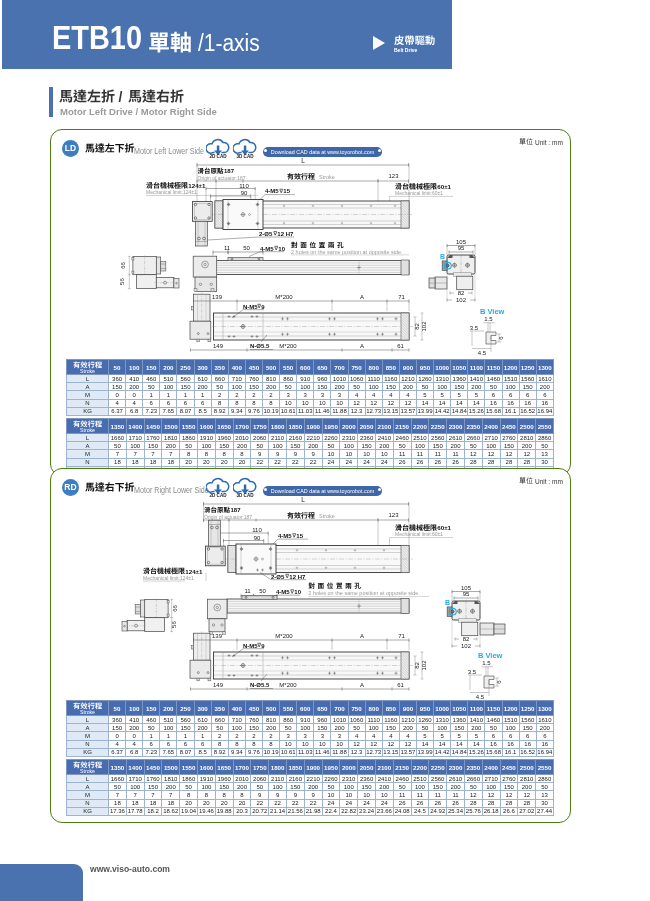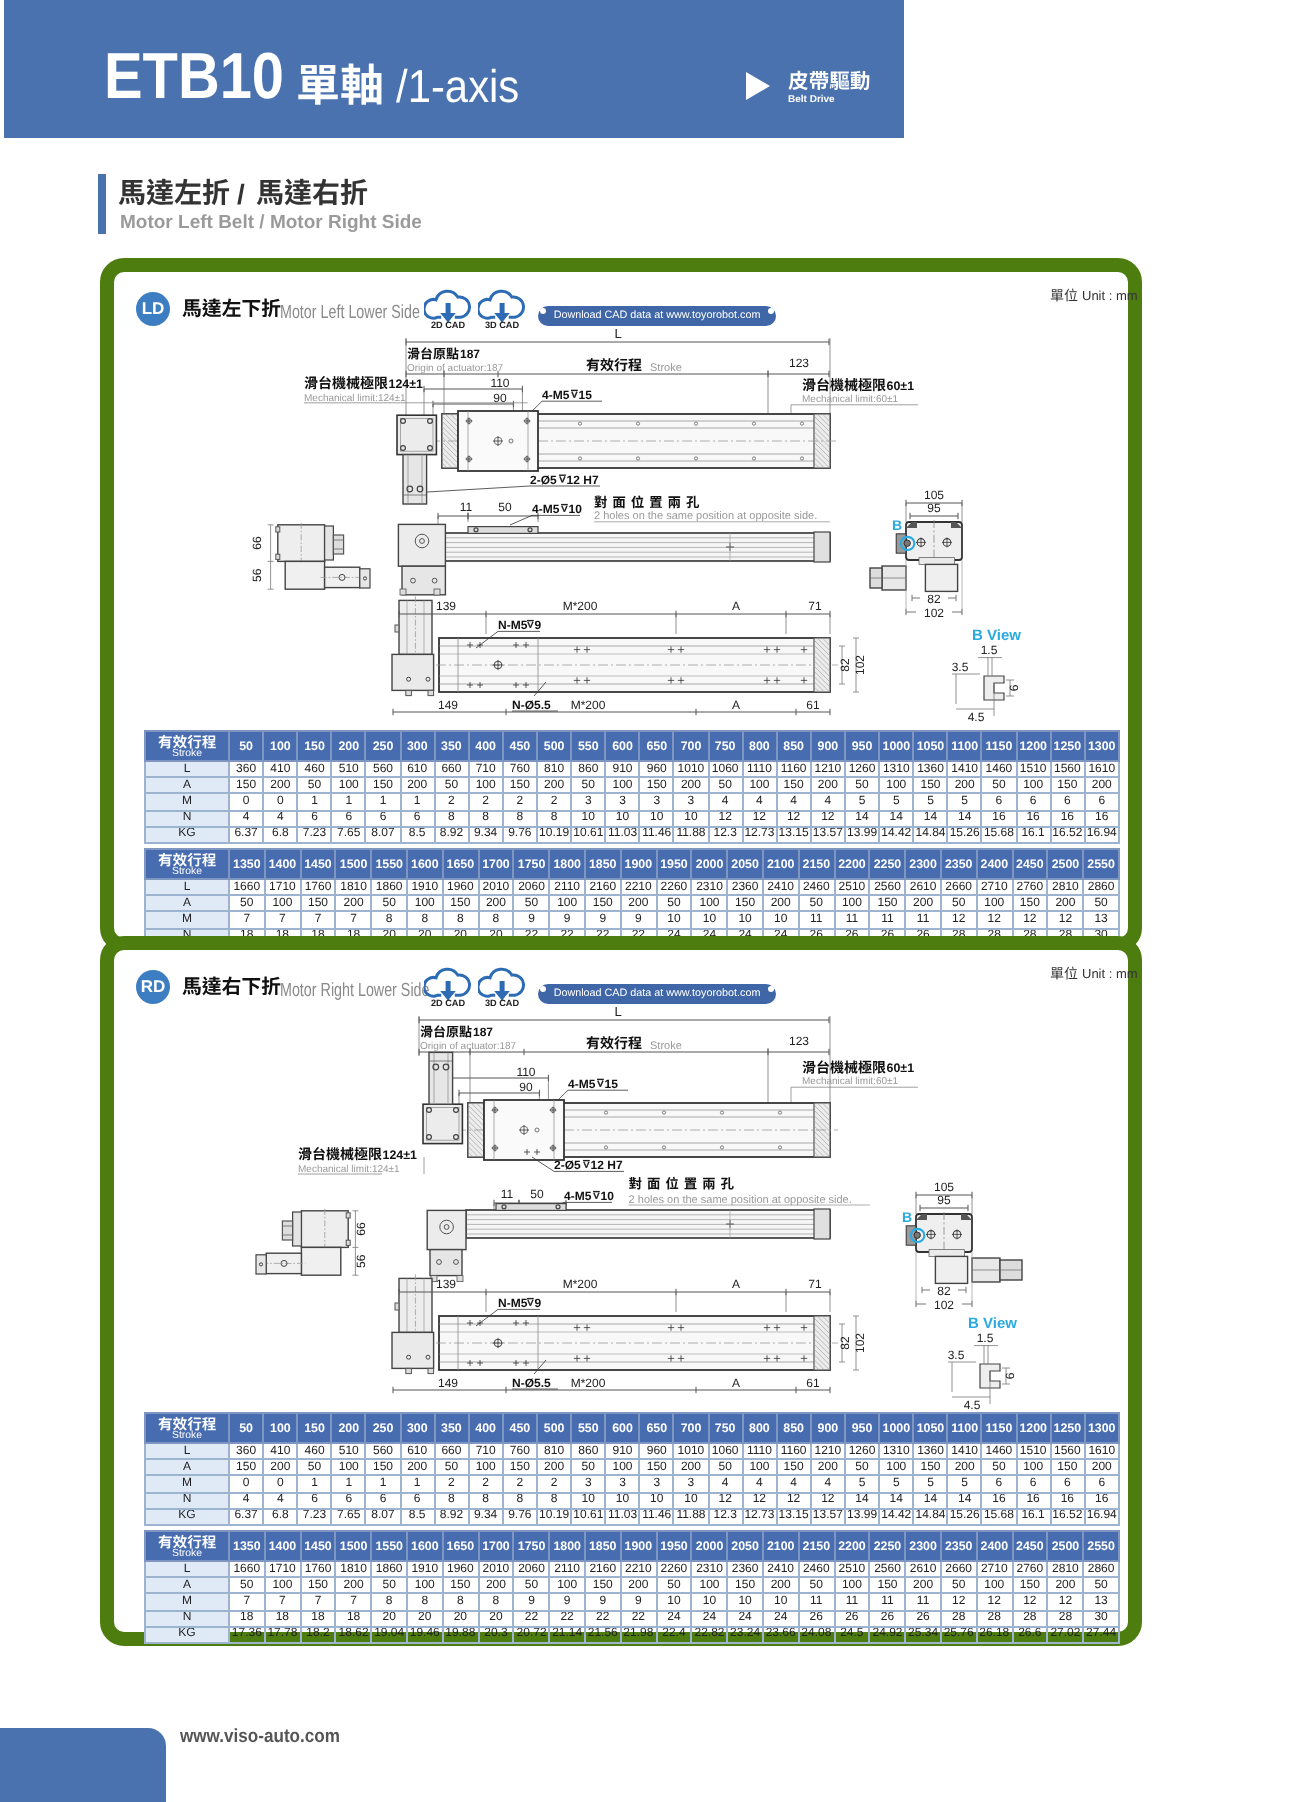--- a/index.html
+++ b/index.html
@@ -7,21 +7,21 @@
 .page { position:relative; width:650px; height:901px; overflow:hidden; background:#fff; }
 .topbar { position:absolute; left:2px; top:0; width:450px; height:69px; background:#4a72ae; }
 .tb-etb { position:absolute; left:50px; top:22px; color:#fff; font-size:32.5px; font-weight:bold; transform:scaleX(0.89); transform-origin:0 0; line-height:1; }
 .tb-ax { position:absolute; left:196px; top:33px; color:#fff; font-size:23px; transform:scaleX(0.91); transform-origin:0 0; line-height:0.9; }
 .tb-right { position:absolute; left:371px; top:35px; color:#fff; }
 .tb-tri { position:absolute; left:0; top:1px; width:0; height:0; border-left:12px solid #fff; border-top:7.5px solid transparent; border-bottom:7.5px solid transparent; }
 .tb-belt2 { position:absolute; left:21px; top:12px; font-size:5px; font-weight:bold; white-space:nowrap; }
 .sh-bar { position:absolute; left:49px; top:87px; width:3.5px; height:30px; background:#4a72ae; }
 .sh-slash { position:absolute; left:118.5px; top:89px; font-size:14px; font-weight:bold; color:#333; }
 .sh-t2 { position:absolute; left:60px; top:105.5px; font-size:9.5px; font-weight:bold; color:#9a9a9a; white-space:nowrap; }
-.box { position:absolute; left:50px; width:521px; border:7px solid #4d7c0f; border-radius:12px; background:#fff; }
+.box { position:absolute; left:50px; width:521px; border:1px solid #4d7c0f; border-radius:12px; background:#fff; }
 .ldc { position:absolute; left:11px; top:10px; width:17px; height:17px; border-radius:50%; background:#3d7ec2; color:#fff; font-size:8.5px; font-weight:bold; text-align:center; line-height:17px; }
 .btitle-en { position:absolute; left:83px; top:15.5px; font-size:9.5px; color:#8a8a8a; white-space:nowrap; transform:scaleX(0.753); transform-origin:0 0; line-height:1; }
 .pill { position:absolute; left:212px; top:16.5px; width:119px; height:10px; border-radius:5px; background:#3f66a6; color:#fff; font-size:5.4px; line-height:10.5px; text-align:center; white-space:nowrap; }
 .pdot,.pdot2 { display:inline-block; width:3px; height:3px; border-radius:50%; background:#fff; vertical-align:1.5px; margin:0 4px 0 0; }
 .pdot2 { margin:0 0 0 4px; }
 .unit { position:absolute; left:484px; top:8.5px; font-size:6.5px; color:#333; white-space:nowrap; }
 .draw { position:absolute; left:0; top:0; }
 .dt { position:absolute; left:15px; border-collapse:collapse; table-layout:fixed; width:488px; font-size:6px; color:#222; text-align:center; border:1px solid #3a5a8a; }
 .dt td { border:0.5px solid #9db4d0; overflow:hidden; white-space:nowrap; padding:0; }
 .dt tr { height:8.2px; }
@@ -60,21 +60,21 @@
       <path transform="translate(28.0 12.3) scale(0.01400 -0.01400)" d="M59 681H943V566H59ZM354 412H923V297H354ZM246 48H959V-68H246ZM551 356H674V-15H551ZM351 850 477 834Q457 714 427 592Q397 471 353 355Q309 240 247 140Q184 39 97 -38Q88 -25 74 -6Q60 12 46 29Q31 46 18 58Q96 125 152 216Q209 308 248 414Q287 520 312 632Q336 743 351 850Z" fill="#333"></path>
       <path transform="translate(42.0 12.3) scale(0.01400 -0.01400)" d="M862 843 933 742Q868 722 792 706Q715 690 635 678Q555 667 481 659Q478 681 468 709Q458 737 448 757Q502 764 558 773Q615 782 669 793Q724 804 773 817Q822 830 862 843ZM508 515H968V401H508ZM703 454H822V-86H703ZM26 339Q74 349 135 364Q197 378 265 396Q332 413 399 430L413 320Q321 294 227 269Q132 244 55 224ZM43 661H406V550H43ZM165 850H283V41Q283 -2 274 -26Q264 -51 239 -65Q214 -78 177 -82Q139 -86 86 -86Q84 -63 74 -31Q64 1 53 24Q82 23 109 23Q136 22 146 22Q157 23 161 27Q165 31 165 41ZM448 757H566V455Q566 363 557 269Q548 175 522 84Q495 -7 441 -92Q424 -72 396 -51Q368 -29 344 -14Q390 62 412 142Q434 222 441 302Q448 381 448 456Z" fill="#333"></path>
     </svg>
     <div class="sh-slash">/</div>
     <svg style="position:absolute;left:128px;top:89px" width="58" height="18" viewBox="0 0 58 18">
       <path transform="translate(0.0 12.3) scale(0.01400 -0.01400)" d="M218 489H840V395H218ZM218 645H840V551H218ZM155 332H850V229H155ZM827 332H948Q948 332 948 315Q947 298 946 286Q940 181 933 113Q926 46 916 8Q906 -31 892 -47Q875 -66 857 -74Q839 -83 815 -86Q795 -89 762 -90Q730 -90 693 -89Q692 -63 683 -32Q674 -1 660 22Q690 19 716 18Q742 17 755 18Q767 18 774 20Q781 22 788 29Q797 39 804 69Q811 100 817 159Q822 219 827 315ZM445 161 538 184Q558 140 576 89Q593 37 599 1L500 -26Q495 11 480 64Q464 116 445 161ZM606 178 692 207Q715 175 737 136Q758 96 767 68L675 34Q666 62 647 103Q627 145 606 178ZM273 158 374 174Q390 125 400 68Q411 10 413 -32L305 -51Q305 -22 301 14Q297 49 289 87Q282 125 273 158ZM129 204 235 175Q226 126 212 78Q198 30 176 -11Q154 -52 120 -83L23 -22Q66 18 93 78Q119 137 129 204ZM454 755H573V292H454ZM155 810H875V707H273V282H155Z" fill="#333"></path>
       <path transform="translate(14.0 12.3) scale(0.01400 -0.01400)" d="M424 566 527 589Q540 567 552 541Q563 514 568 494L459 470Q456 489 446 517Q436 544 424 566ZM375 791H894V707H375ZM373 356H900V273H373ZM336 486H938V401H336ZM318 657H949V570H318ZM335 226H943V139H335ZM574 850H693V603H574ZM575 444H693V55H575ZM728 591 846 564Q828 536 813 511Q798 487 785 469L689 494Q699 516 710 543Q722 571 728 591ZM66 796 156 850Q190 814 225 771Q260 729 280 698L187 634Q175 655 154 684Q134 712 111 742Q87 771 66 796ZM42 616H240V521H42ZM245 182Q273 115 320 82Q368 50 438 40Q507 31 598 30Q651 30 719 32Q787 34 857 38Q926 41 983 47Q975 35 967 15Q960 -5 954 -26Q948 -47 945 -64Q893 -66 834 -69Q776 -71 715 -72Q655 -73 596 -73Q508 -73 440 -65Q372 -56 321 -33Q269 -11 231 33Q193 77 165 150ZM198 373H234L253 376L303 356Q282 193 230 80Q179 -32 102 -92Q94 -80 80 -65Q66 -49 51 -35Q35 -20 23 -13Q94 39 139 132Q183 226 198 355ZM61 265V351L104 373H251L250 280H122Q105 280 86 276Q68 272 61 265ZM61 265Q58 278 51 296Q44 314 36 333Q29 351 23 362Q35 365 48 372Q60 379 72 393Q83 404 101 430Q119 457 140 489Q161 522 180 553Q199 584 210 605V609L240 620L313 591Q297 565 276 531Q254 496 230 459Q207 422 183 388Q160 354 140 330Q140 330 128 324Q116 318 101 307Q85 297 73 286Q61 275 61 265Z" fill="#333"></path>
       <path transform="translate(28.0 12.3) scale(0.01400 -0.01400)" d="M57 679H945V562H57ZM328 81H793V-35H328ZM257 400H876V-86H750V284H377V-91H257ZM383 850 509 826Q485 722 451 620Q416 517 367 422Q319 326 253 244Q188 163 101 101Q93 115 79 133Q64 151 49 169Q34 186 21 197Q100 251 160 325Q220 399 263 486Q307 572 336 665Q366 758 383 850Z" fill="#333"></path>
       <path transform="translate(42.0 12.3) scale(0.01400 -0.01400)" d="M862 843 933 742Q868 722 792 706Q715 690 635 678Q555 667 481 659Q478 681 468 709Q458 737 448 757Q502 764 558 773Q615 782 669 793Q724 804 773 817Q822 830 862 843ZM508 515H968V401H508ZM703 454H822V-86H703ZM26 339Q74 349 135 364Q197 378 265 396Q332 413 399 430L413 320Q321 294 227 269Q132 244 55 224ZM43 661H406V550H43ZM165 850H283V41Q283 -2 274 -26Q264 -51 239 -65Q214 -78 177 -82Q139 -86 86 -86Q84 -63 74 -31Q64 1 53 24Q82 23 109 23Q136 22 146 22Q157 23 161 27Q165 31 165 41ZM448 757H566V455Q566 363 557 269Q548 175 522 84Q495 -7 441 -92Q424 -72 396 -51Q368 -29 344 -14Q390 62 412 142Q434 222 441 302Q448 381 448 456Z" fill="#333"></path>
     </svg>
-  <div class="sh-t2">Motor Left Belt / Motor Right Side</div>
+  <div class="sh-t2">Motor Left Drive / Motor Right Side</div>
   <div class="box" style="top:129px;height:347px">
   <div class="ldc">LD</div>
   <svg style="position:absolute;left:33.5px;top:13.2px" width="51" height="13" viewBox="0 0 51 13">
         <path transform="translate(0.0 8.7) scale(0.00990 -0.00990)" d="M218 489H840V395H218ZM218 645H840V551H218ZM155 332H850V229H155ZM827 332H948Q948 332 948 315Q947 298 946 286Q940 181 933 113Q926 46 916 8Q906 -31 892 -47Q875 -66 857 -74Q839 -83 815 -86Q795 -89 762 -90Q730 -90 693 -89Q692 -63 683 -32Q674 -1 660 22Q690 19 716 18Q742 17 755 18Q767 18 774 20Q781 22 788 29Q797 39 804 69Q811 100 817 159Q822 219 827 315ZM445 161 538 184Q558 140 576 89Q593 37 599 1L500 -26Q495 11 480 64Q464 116 445 161ZM606 178 692 207Q715 175 737 136Q758 96 767 68L675 34Q666 62 647 103Q627 145 606 178ZM273 158 374 174Q390 125 400 68Q411 10 413 -32L305 -51Q305 -22 301 14Q297 49 289 87Q282 125 273 158ZM129 204 235 175Q226 126 212 78Q198 30 176 -11Q154 -52 120 -83L23 -22Q66 18 93 78Q119 137 129 204ZM454 755H573V292H454ZM155 810H875V707H273V282H155Z" fill="#111"></path>
         <path transform="translate(9.9 8.7) scale(0.00990 -0.00990)" d="M424 566 527 589Q540 567 552 541Q563 514 568 494L459 470Q456 489 446 517Q436 544 424 566ZM375 791H894V707H375ZM373 356H900V273H373ZM336 486H938V401H336ZM318 657H949V570H318ZM335 226H943V139H335ZM574 850H693V603H574ZM575 444H693V55H575ZM728 591 846 564Q828 536 813 511Q798 487 785 469L689 494Q699 516 710 543Q722 571 728 591ZM66 796 156 850Q190 814 225 771Q260 729 280 698L187 634Q175 655 154 684Q134 712 111 742Q87 771 66 796ZM42 616H240V521H42ZM245 182Q273 115 320 82Q368 50 438 40Q507 31 598 30Q651 30 719 32Q787 34 857 38Q926 41 983 47Q975 35 967 15Q960 -5 954 -26Q948 -47 945 -64Q893 -66 834 -69Q776 -71 715 -72Q655 -73 596 -73Q508 -73 440 -65Q372 -56 321 -33Q269 -11 231 33Q193 77 165 150ZM198 373H234L253 376L303 356Q282 193 230 80Q179 -32 102 -92Q94 -80 80 -65Q66 -49 51 -35Q35 -20 23 -13Q94 39 139 132Q183 226 198 355ZM61 265V351L104 373H251L250 280H122Q105 280 86 276Q68 272 61 265ZM61 265Q58 278 51 296Q44 314 36 333Q29 351 23 362Q35 365 48 372Q60 379 72 393Q83 404 101 430Q119 457 140 489Q161 522 180 553Q199 584 210 605V609L240 620L313 591Q297 565 276 531Q254 496 230 459Q207 422 183 388Q160 354 140 330Q140 330 128 324Q116 318 101 307Q85 297 73 286Q61 275 61 265Z" fill="#111"></path>
         <path transform="translate(19.8 8.7) scale(0.00990 -0.00990)" d="M59 681H943V566H59ZM354 412H923V297H354ZM246 48H959V-68H246ZM551 356H674V-15H551ZM351 850 477 834Q457 714 427 592Q397 471 353 355Q309 240 247 140Q184 39 97 -38Q88 -25 74 -6Q60 12 46 29Q31 46 18 58Q96 125 152 216Q209 308 248 414Q287 520 312 632Q336 743 351 850Z" fill="#111"></path>
         <path transform="translate(29.7 8.7) scale(0.00990 -0.00990)" d="M52 776H949V655H52ZM415 668H544V-87H415ZM483 425 565 521Q606 501 653 475Q701 450 748 422Q795 394 837 368Q879 341 907 317L818 207Q792 231 753 259Q713 288 667 317Q620 346 573 374Q526 403 483 425Z" fill="#111"></path>
         <path transform="translate(39.6 8.7) scale(0.00990 -0.00990)" d="M862 843 933 742Q868 722 792 706Q715 690 635 678Q555 667 481 659Q478 681 468 709Q458 737 448 757Q502 764 558 773Q615 782 669 793Q724 804 773 817Q822 830 862 843ZM508 515H968V401H508ZM703 454H822V-86H703ZM26 339Q74 349 135 364Q197 378 265 396Q332 413 399 430L413 320Q321 294 227 269Q132 244 55 224ZM43 661H406V550H43ZM165 850H283V41Q283 -2 274 -26Q264 -51 239 -65Q214 -78 177 -82Q139 -86 86 -86Q84 -63 74 -31Q64 1 53 24Q82 23 109 23Q136 22 146 22Q157 23 161 27Q165 31 165 41ZM448 757H566V455Q566 363 557 269Q548 175 522 84Q495 -7 441 -92Q424 -72 396 -51Q368 -29 344 -14Q390 62 412 142Q434 222 441 302Q448 381 448 456Z" fill="#111"></path>
       </svg>
   <div class="btitle-en">Motor Left Lower Side</div>

